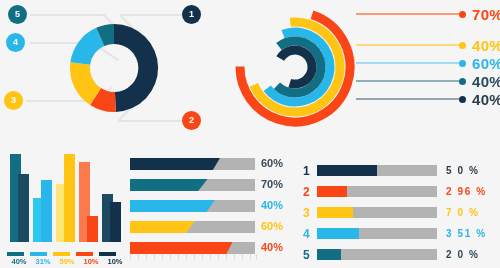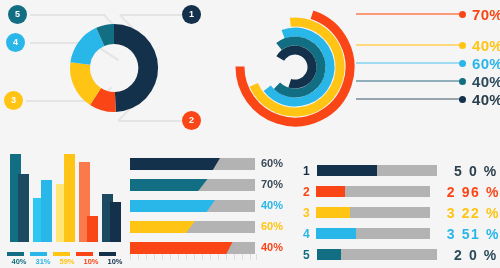--- a/index.html
+++ b/index.html
@@ -53,21 +53,21 @@
   .mval{position:absolute;left:131px;top:-1px;font-size:11px;font-weight:bold;white-space:nowrap;}
   .ruler{position:absolute;left:0;top:104px;width:127px;height:7px;}
   .tick{position:absolute;top:0;width:1px;height:6px;background:#dcdcdc;}
 
   
   #table-panel{left:303px;top:160px;width:197px;height:108px;}
   .trow{position:absolute;left:0;width:197px;height:13px;display:flex;align-items:center;}
   .tnum{width:14px;font-size:12px;font-weight:bold;text-align:left;line-height:1;}
   .tbarwrap{position:relative;width:120px;height:11px;background:#b3b3b3;}
   .tbarfill{position:absolute;left:0;top:0;height:100%;}
-  .tval{margin-left:17px;font-size:14px;font-weight:bold;letter-spacing:1.6px;white-space:nowrap;}
+  .tval{margin-left:9px;font-size:10px;font-weight:bold;letter-spacing:1.6px;white-space:nowrap;}
 </style>
 </head>
 <body>
 
 <div class="canvas">
 
   <div class="abs" id="donut-panel">
 
     <div class="leader" style="left:30px;  top:14px;  width:76px;"></div>
     <div class="leader-d" style="left:104px;top:14px;  width:38px; transform:rotate(46deg);"></div>
@@ -265,21 +265,21 @@
         <div class="tbarfill" style="width:25%;background:#fa4616;"></div>
       </div>
       <div class="tval" style="color:#fa4616;">2 96 %</div>
     </div>
 
     <div class="trow" style="top:46px;">
       <div class="tnum" style="color:#ffc414;">3</div>
       <div class="tbarwrap">
         <div class="tbarfill" style="width:30%;background:#ffc414;"></div>
       </div>
-      <div class="tval" style="color:#ffc414;">3 22 %</div>
+      <div class="tval" style="color:#ffc414;">7 0 %</div>
     </div>
 
     <div class="trow" style="top:67px;">
       <div class="tnum" style="color:#29b6e8;">4</div>
       <div class="tbarwrap">
         <div class="tbarfill" style="width:35%;background:#29b6e8;"></div>
       </div>
       <div class="tval" style="color:#29b6e8;">3 51 %</div>
     </div>
 

